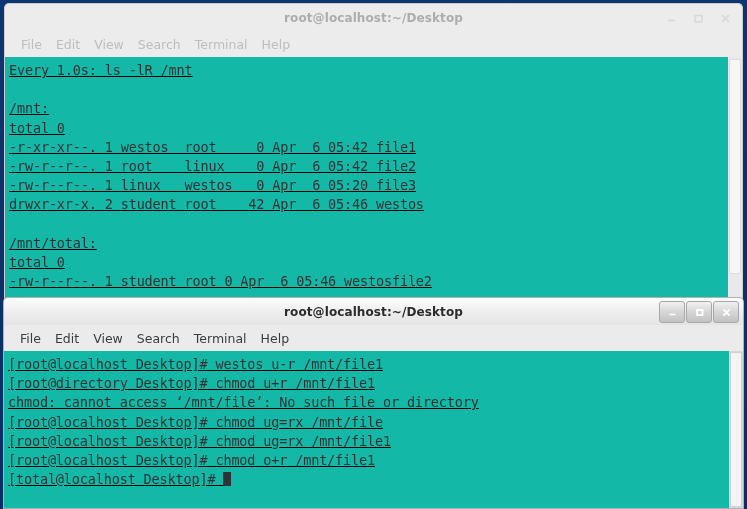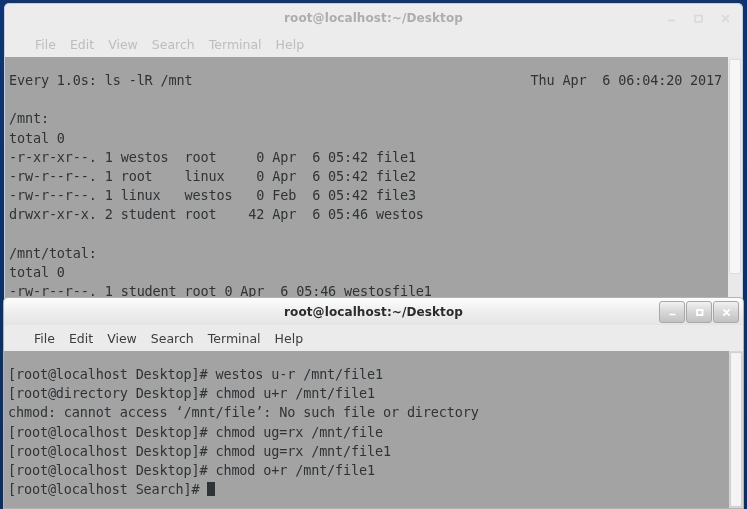--- a/index.html
+++ b/index.html
@@ -104,21 +104,21 @@
   .win-inactive .wbtn svg path,
   .win-inactive .wbtn svg rect,
   .win-inactive .wbtn svg line { stroke: #d9d9d9; }
 
   
   .menubar {
     flex: 0 0 26px;
     height: 26px;
     display: flex;
     align-items: center;
-    padding-left: 23px;
+    padding-left: 9px;
     box-sizing: border-box;
   }
   .win-active .menubar {
     background: #ebebeb;
     border-left: 1px solid #b2b2b2;
     border-right: 1px solid #b2b2b2;
   }
   .win-inactive .menubar {
     background: #ececec;
     border-left: 1px solid #cccccc;
@@ -144,25 +144,26 @@
     border-right: 1px solid #b2b2b2;
     border-bottom: 1px solid #b2b2b2;
   }
   .win-inactive .termwrap {
     border-left: 1px solid #cccccc;
     border-right: 1px solid #cccccc;
     border-bottom: 1px solid #cccccc;
   }
   .termview {
     flex: 1 1 auto;
-    background: #a3a3a3;
+    background: #14b8a6;
     overflow: hidden;
-    padding: 14px 0 0 4px;
+    padding: 4px 0 0 4px;
     box-sizing: border-box;
     min-width: 0;
+    text-decoration: underline;
   }
   .tline {
     font-family: "DejaVu Sans Mono", "Liberation Mono", monospace;
     font-size: 13.5px;
     line-height: 19.2px;
     color: #2e3436;
     white-space: pre;
     letter-spacing: -0.15px;
     height: 19.2px;
   }
@@ -253,33 +254,31 @@
     <span class="menuitem">View</span>
     <span class="menuitem">Search</span>
     <span class="menuitem">Terminal</span>
     <span class="menuitem">Help</span>
   </div>
 
   <div class="termwrap">
     <div class="termview">
       <div class="tline watchhdr">
         <span>Every 1.0s: ls -lR /mnt</span>
-        <span>Thu Apr  6 06:04:20 2017</span>
       </div>
       <div class="tline"></div>
       <div class="tline">/mnt:</div>
       <div class="tline">total 0</div>
       <div class="tline">-r-xr-xr--. 1 westos  root     0 Apr  6 05:42 file1</div>
       <div class="tline">-rw-r--r--. 1 root    linux    0 Apr  6 05:42 file2</div>
-      <div class="tline">-rw-r--r--. 1 linux   westos   0 Feb  6 05:42 file3</div>
+      <div class="tline">-rw-r--r--. 1 linux   westos   0 Apr  6 05:20 file3</div>
       <div class="tline">drwxr-xr-x. 2 student root    42 Apr  6 05:46 westos</div>
       <div class="tline"></div>
       <div class="tline">/mnt/total:</div>
       <div class="tline">total 0</div>
-      <div class="tline">-rw-r--r--. 1 student root 0 Apr  6 05:46 westosfile1</div>
       <div class="tline">-rw-r--r--. 1 student root 0 Apr  6 05:46 westosfile2</div>
     </div>
     <div class="vscroll light">
       <div class="thumb" style="top:2px; height:215px;"></div>
     </div>
   </div>
 </div>
 
 <div class="window win-active" id="win-shell">
 
@@ -315,19 +314,19 @@
   </div>
 
   <div class="termwrap">
     <div class="termview">
       <div class="tline">[root@localhost Desktop]# westos u-r /mnt/file1</div>
       <div class="tline">[root@directory Desktop]# chmod u+r /mnt/file1</div>
       <div class="tline">chmod: cannot access ‘/mnt/file’: No such file or directory</div>
       <div class="tline">[root@localhost Desktop]# chmod ug=rx /mnt/file</div>
       <div class="tline">[root@localhost Desktop]# chmod ug=rx /mnt/file1</div>
       <div class="tline">[root@localhost Desktop]# chmod o+r /mnt/file1</div>
-      <div class="tline"><span>[root@localhost Search]# </span><span class="cursor"></span></div>
+      <div class="tline"><span>[total@localhost Desktop]# </span><span class="cursor"></span></div>
     </div>
     <div class="vscroll">
       <div class="thumb" style="top:1px; bottom:1px;"></div>
     </div>
   </div>
 </div>
 
 </body></html>

